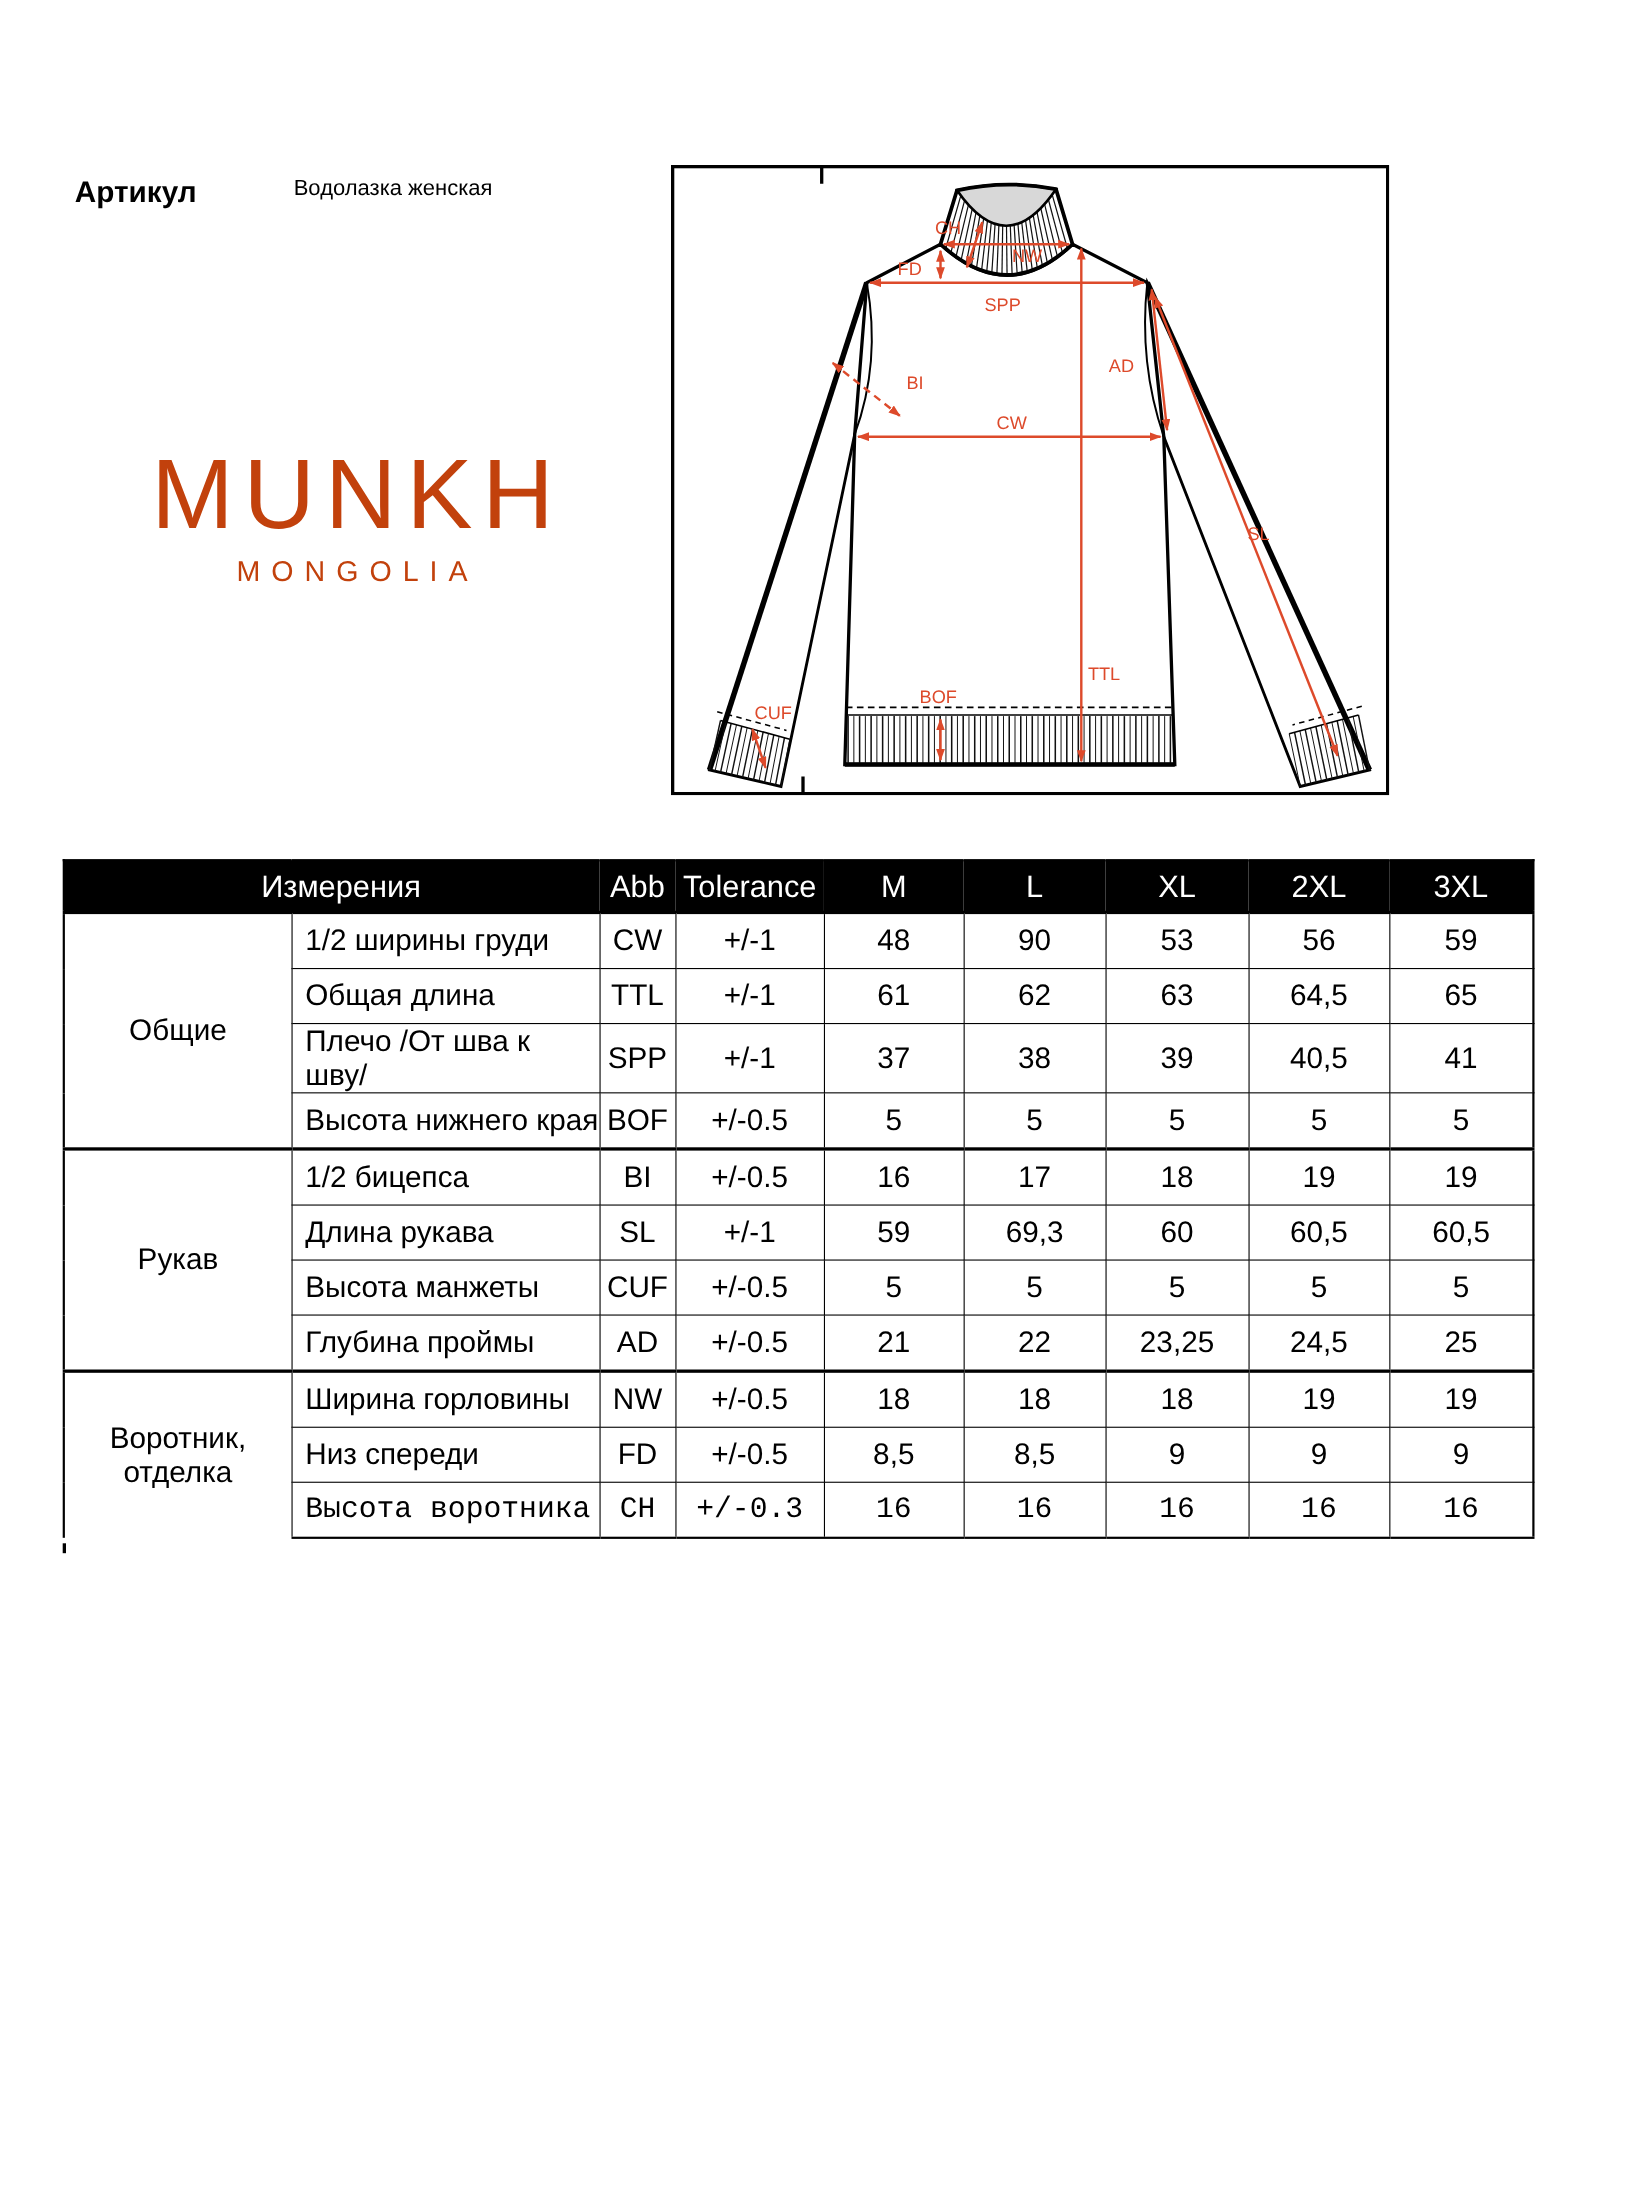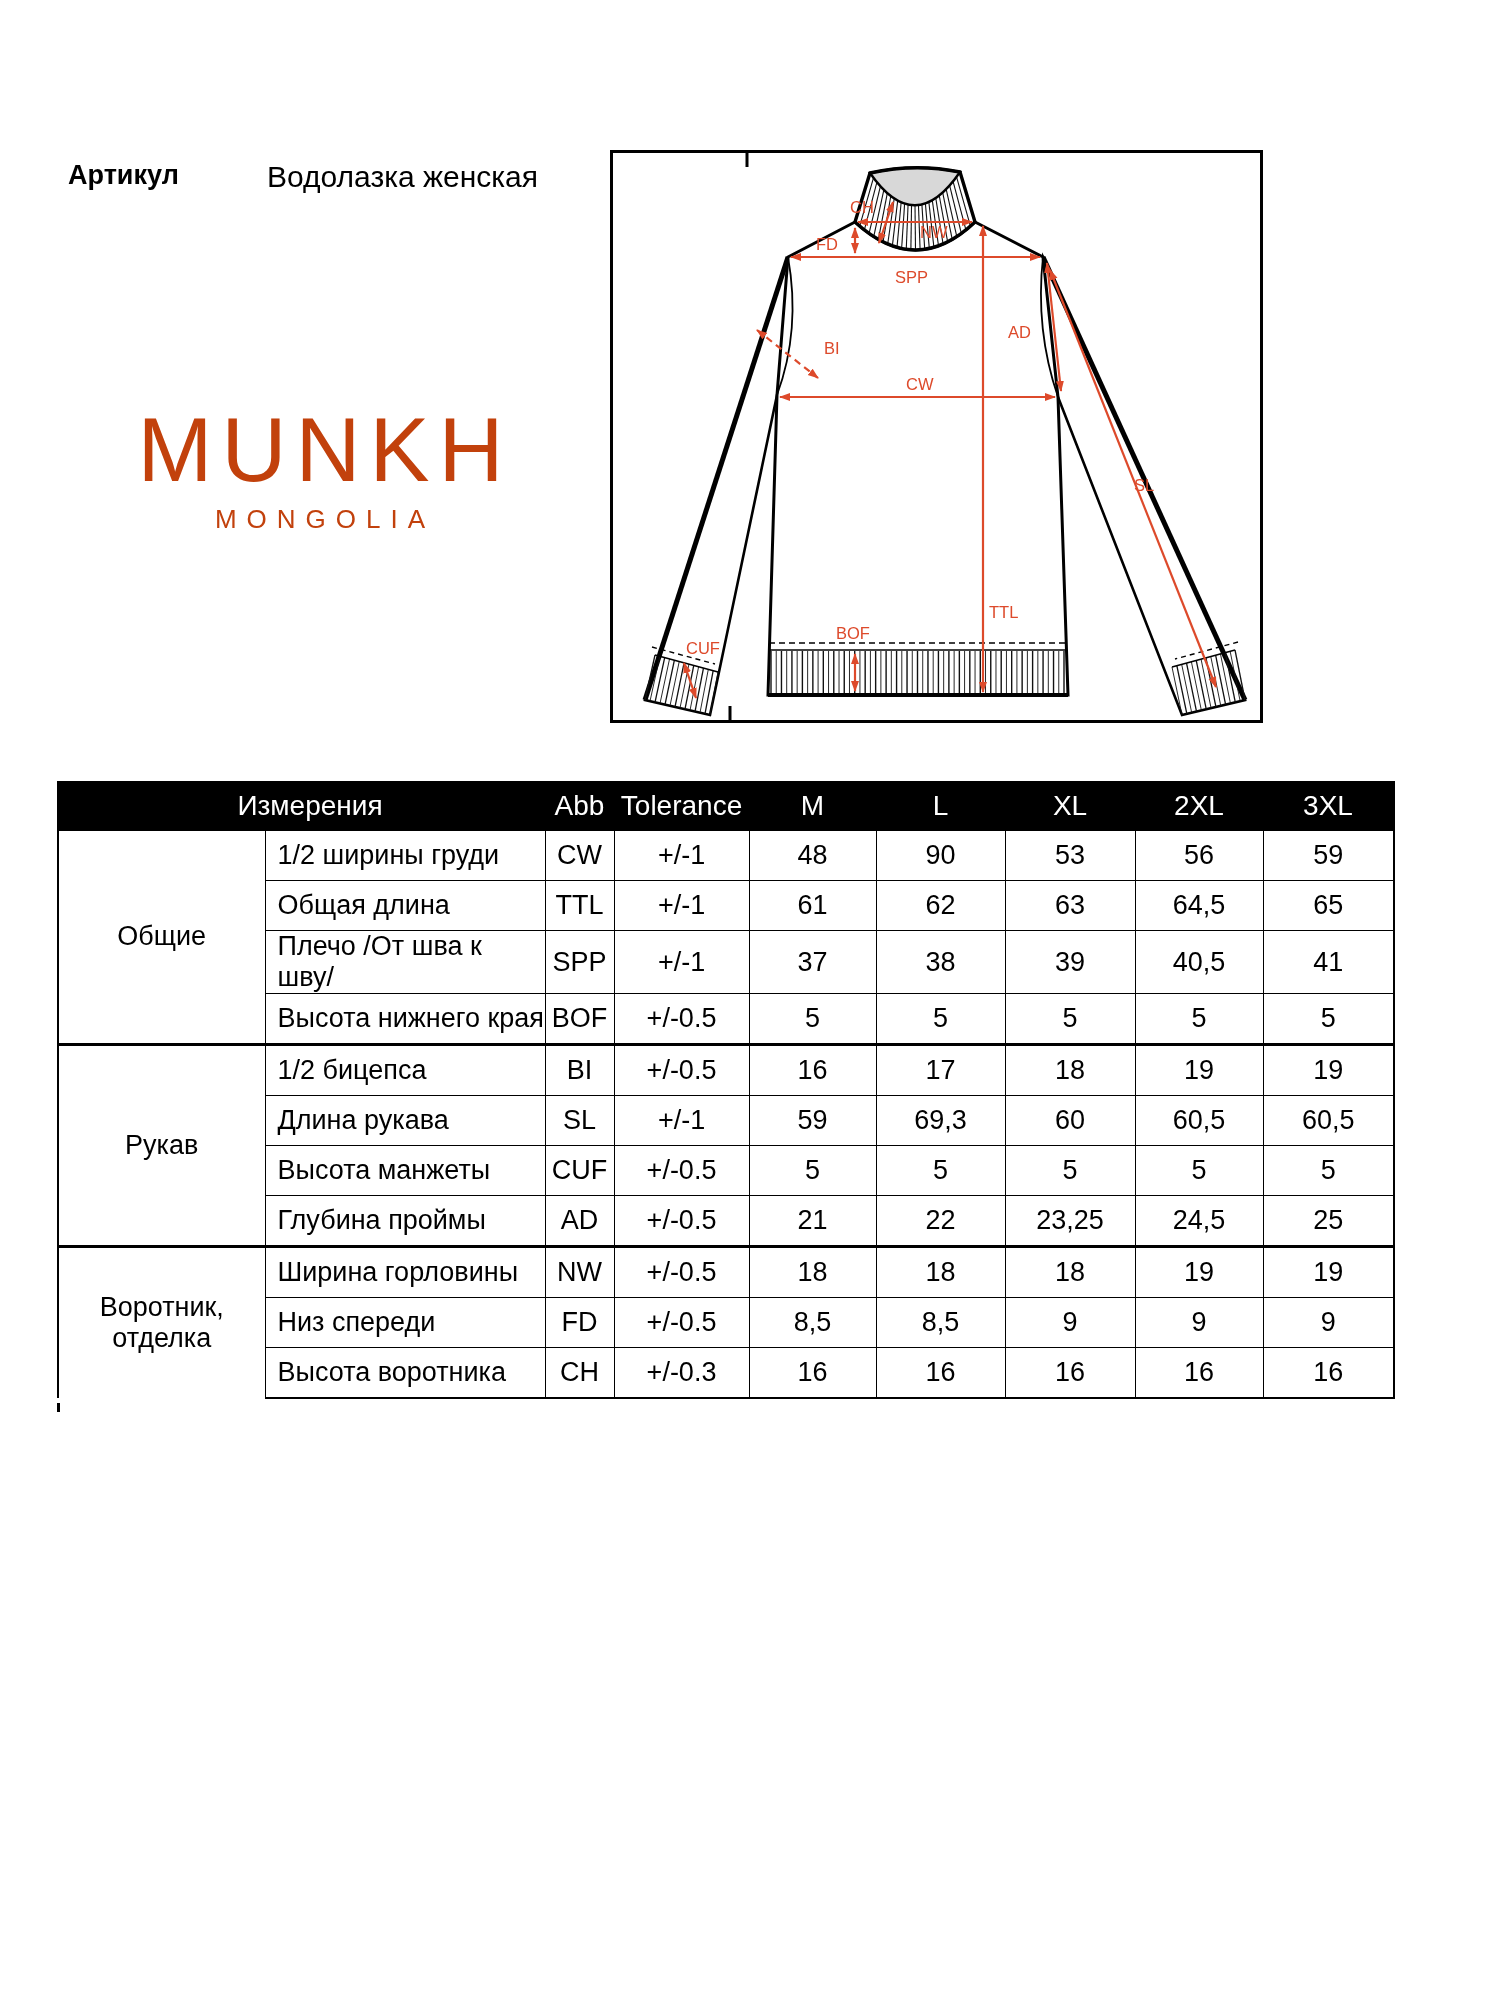--- a/index.html
+++ b/index.html
@@ -1,38 +1,38 @@
 <!DOCTYPE html>
 <html><head>
 <meta charset="utf-8">
 <style>
   html,body{margin:0;padding:0;background:#fff;}
   .page{position:relative;width:1500px;height:2000px;background:#fff;overflow:hidden;
         font-family:"Liberation Sans", sans-serif;color:#000;}
   
   .article-label{position:absolute;left:68px;top:160px;font-size:27px;font-weight:bold;}
-  .article-value{position:absolute;left:267px;top:160px;font-size:30px;}
+  .article-value{position:absolute;left:267px;top:160px;font-size:20px;}
   
   .logo{position:absolute;left:110px;top:402px;width:430px;text-align:center;color:#c2410c;}
   .logo .brand{font-size:90px;letter-spacing:9px;line-height:96px;font-weight:400;}
   .logo .sub{font-size:26px;letter-spacing:10px;margin-top:6px;}
   
   .diagram{position:absolute;left:610px;top:150px;}
   .red-label{font-size:16.5px;fill:#dd4a2b;}
   
   .size-table{position:absolute;left:57px;top:781px;width:1336px;border-collapse:collapse;
               table-layout:fixed;font-size:27px;}
   .size-table th{background:#000;color:#fff;font-weight:normal;font-size:28px;height:45px;
                  border:none;padding:0;}
   .size-table th.first{text-align:center;padding-left:16px;}
   .size-table td{border:1.8px solid #000;height:49px;text-align:center;padding:0;
                  overflow:hidden;background:#fff;}
   .size-table{border:2.5px solid #000;border-bottom:none;}
   .size-table tr.group-start td{border-top:3px solid #000;}
-  .size-table tr:last-child td{border-bottom:2.5px solid #000;}
+  .size-table tr:last-child td{border-bottom:2.5px solid #000;font-family:Liberation Mono, monospace;}
   .size-table td.group{padding:0 36px;line-height:1.15;}
   .size-table td.no-bottom{border-bottom:none;}
   .size-table td.mname{text-align:left;padding-left:12px;}
   .table-stub{position:absolute;left:57px;top:1403px;width:2.5px;height:9px;background:#000;}
 </style>
 </head>
 <body>
 
 <div class="page">
 

